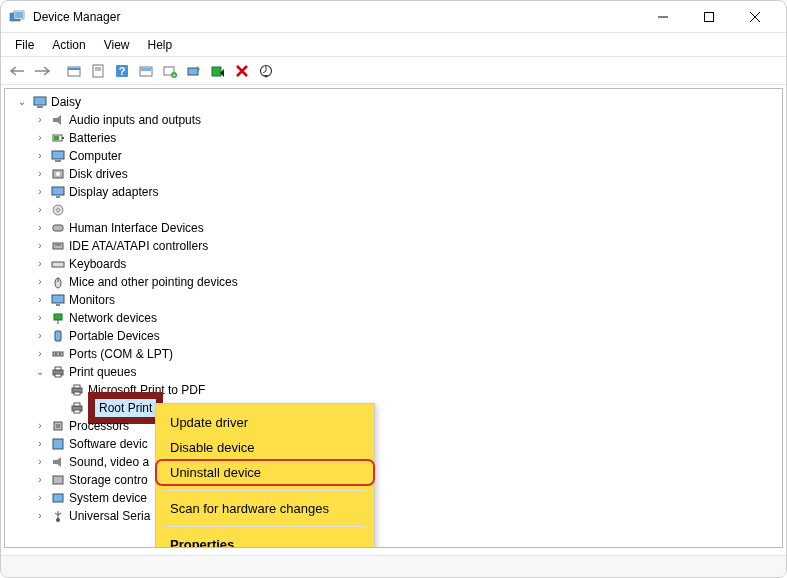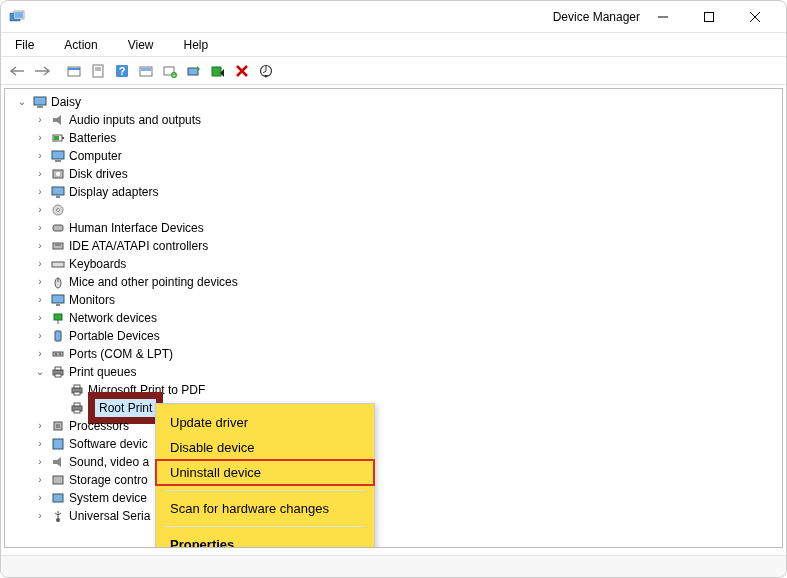--- a/index.html
+++ b/index.html
@@ -1,38 +1,38 @@
 <!DOCTYPE html>
 <html><head>
 <meta charset="utf-8">
 <style>
 * { box-sizing: border-box; margin: 0; padding: 0; }
 body { font-family: "Segoe UI", Tahoma, sans-serif; font-size: 12px; background: #fff; width: 787px; height: 578px; overflow: hidden; border: 1px solid #ccc; border-radius: 8px; position: relative; }
 .titlebar { height: 32px; display: flex; align-items: center; padding: 0 8px; border-bottom: 1px solid #e5e5e5; }
 .titlebar .icon { width: 16px; height: 16px; margin-right: 8px; }
-.titlebar .title { flex: 1; font-size: 12px; text-align: right; }
+.titlebar .title { flex: 1; font-size: 12px; }
 .winbtns { display: flex; gap: 0; }
 .winbtn { width: 46px; height: 30px; display: flex; align-items: center; justify-content: center; font-family: "Segoe UI Symbol"; cursor: default; }
-.menubar { height: 24px; display: flex; align-items: center; padding: 0 6px; gap: 14px; border-bottom: 1px solid #e5e5e5; }
+.menubar { height: 24px; display: flex; align-items: center; padding: 0 6px; gap: 2px; border-bottom: 1px solid #e5e5e5; }
 .menubar .mitem { padding: 2px 8px; font-size: 12px; }
 .toolbar { height: 28px; display: flex; align-items: center; padding: 0 6px; gap: 2px; border-bottom: 1px solid #e5e5e5; }
 .tbtn { width: 22px; height: 22px; display: flex; align-items: center; justify-content: center; border: 1px solid transparent; }
 .tree { padding: 4px 10px; overflow: auto; height: 460px; position: relative; border: 1px solid #bbb; margin: 3px; }
 .node { display: flex; align-items: center; height: 18px; line-height: 18px; gap: 3px; }
 .expander { width: 14px; height: 14px; display: inline-flex; align-items: center; justify-content: center; font-size: 10px; color: #666; cursor: default; }
 .nicon { width: 16px; height: 16px; display: inline-flex; align-items: center; justify-content: center; }
 .nlabel { font-size: 12px; white-space: nowrap; }
 .indent0 { padding-left: 0px; }
 .indent1 { padding-left: 18px; }
 .indent3 { padding-left: 54px; align-items: center; }
 .selected { background: #cce8ff; border: 7px solid #7f1d1d; padding: 0 4px; }
 .ctxmenu { position: absolute; background: #fde047; border: 1px solid #ccc; box-shadow: 2px 2px 6px rgba(0,0,0,0.2); width: 220px; padding: 6px 0; font-size: 13px; z-index: 100; }
 .ctxmenu .mi { padding: 5px 14px; cursor: default; }
 .ctxmenu .sep { height: 1px; background: #e0e0e0; margin: 5px 8px; }
-.ctxmenu .mi.hl { outline: 2px solid #d93025; outline-offset: -1px; }
+.ctxmenu .mi.hl { outline: 2px solid #d93025; outline-offset: -1px; border-radius: 6px; }
 .ctxmenu .mi.bold { font-weight: 700; }
 .statusbar { position: absolute; bottom: 0; left: 0; right: 0; height: 22px; border-top: 1px solid #e5e5e5; background: #f7f7f7; }
 </style>
 </head>
 <body>
 
 <div class="titlebar">
   <span class="icon">
     <svg width="16" height="16" viewBox="0 0 16 16">
         <rect x="1" y="4" width="10" height="8" fill="#4a90d9" stroke="#356" stroke-width="0.5"></rect>

